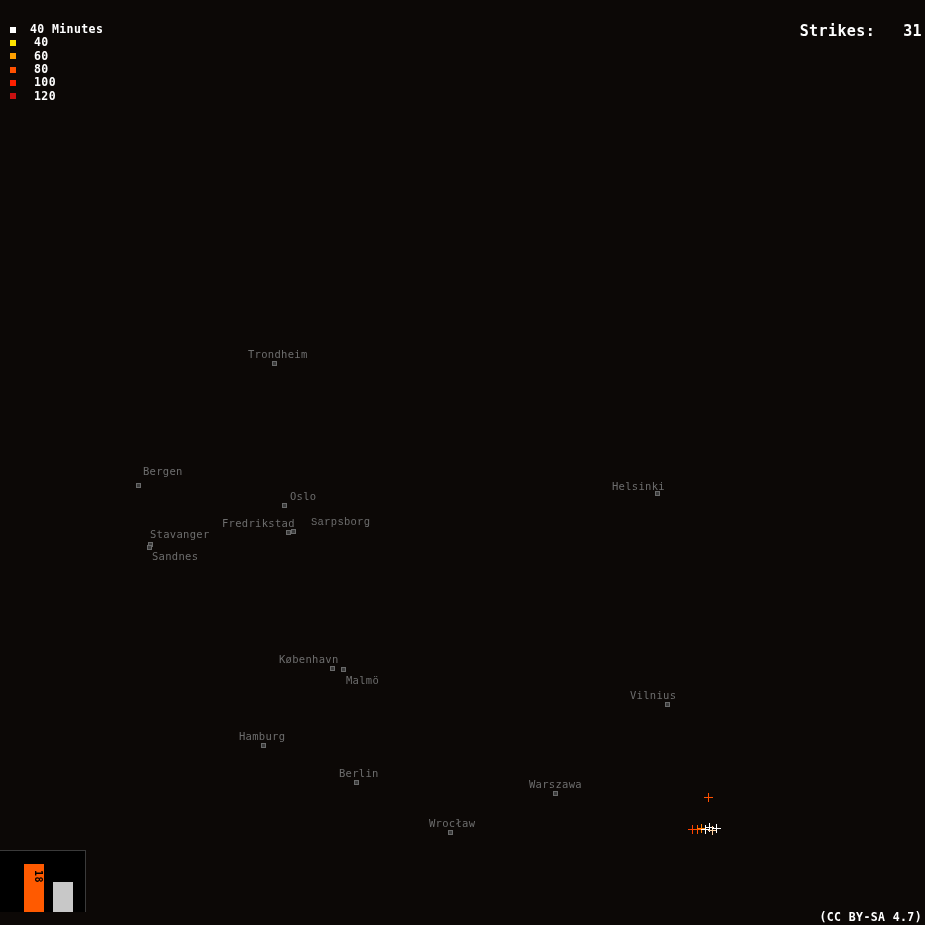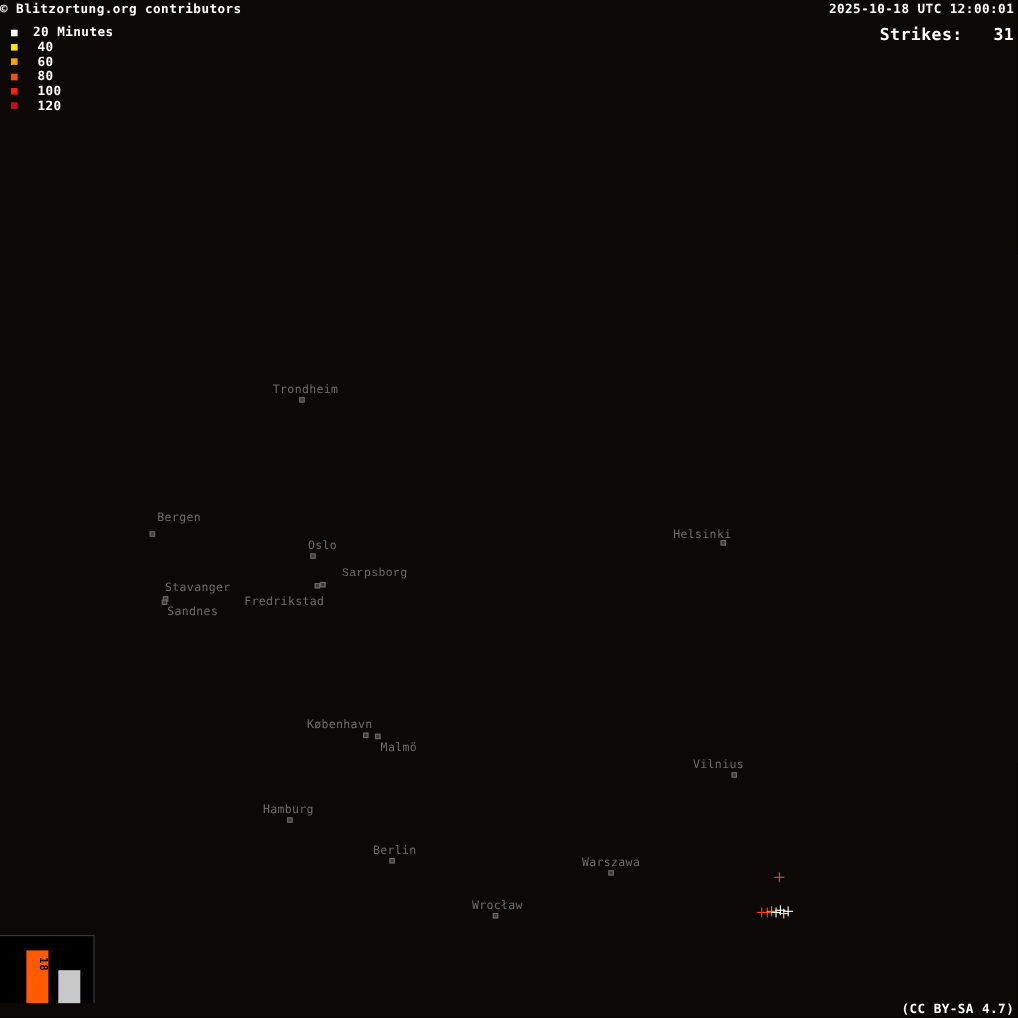--- a/index.html
+++ b/index.html
@@ -180,32 +180,28 @@
     white-space: nowrap;
     font-weight: bold;
     z-index: 40;
   }
 </style>
 </head>
 <body>
 
 <div id="map-root">
 
-  <div class="topbar">
-    <div class="attrib">© Blitzortung.org contributors</div>
-    <div class="timestamp">2025-10-18 UTC 12:00:01</div>
-  </div>
   <div class="strikes">
     <span class="label">Strikes:</span><span>31</span>
   </div>
 
   <div class="legend">
       <div class="legend-row">
         <span class="legend-swatch" style="background: rgb(255, 255, 255);"></span>
-        <span class="legend-label">20 Minutes</span>
+        <span class="legend-label">40 Minutes</span>
       </div>
       <div class="legend-row">
         <span class="legend-swatch" style="background: rgb(255, 228, 0);"></span>
         <span class="legend-label">40</span>
       </div>
       <div class="legend-row">
         <span class="legend-swatch" style="background: rgb(255, 160, 0);"></span>
         <span class="legend-label">60</span>
       </div>
       <div class="legend-row">
@@ -222,23 +218,23 @@
       </div>
     </div>
 
   <div id="cities-layer">
       <div class="city" style="left: 248px; top: 349px;">Trondheim</div>
       <div class="station" style="left: 272px; top: 361px;"></div>
       <div class="city" style="left: 143px; top: 466px;">Bergen</div>
       <div class="station" style="left: 136px; top: 483px;"></div>
       <div class="city" style="left: 612px; top: 481px;">Helsinki</div>
       <div class="station" style="left: 655px; top: 491px;"></div>
-      <div class="city" style="left: 280px; top: 491px; text-align: right;">Oslo</div>
+      <div class="city" style="left: 290px; top: 491px; text-align: right;">Oslo</div>
       <div class="station" style="left: 282px; top: 503px;"></div>
-      <div class="city" style="left: 222px; top: 518px; margin-top: 24px;">Fredrikstad</div>
+      <div class="city" style="left: 222px; top: 518px;">Fredrikstad</div>
       <div class="station" style="left: 286px; top: 530px;"></div>
       <div class="city" style="left: 311px; top: 517px; font-family: Liberation Mono, monospace;">Sarpsborg</div>
       <div class="station" style="left: 291px; top: 529px;"></div>
       <div class="city" style="left: 150px; top: 529px;">Stavanger</div>
       <div class="station" style="left: 148px; top: 542px;"></div>
       <div class="city" style="left: 152px; top: 551px;">Sandnes</div>
       <div class="station" style="left: 147px; top: 545px;"></div>
       <div class="city" style="left: 279px; top: 654px;">København</div>
       <div class="station" style="left: 330px; top: 666px;"></div>
       <div class="city" style="left: 346px; top: 675px;">Malmö</div>

